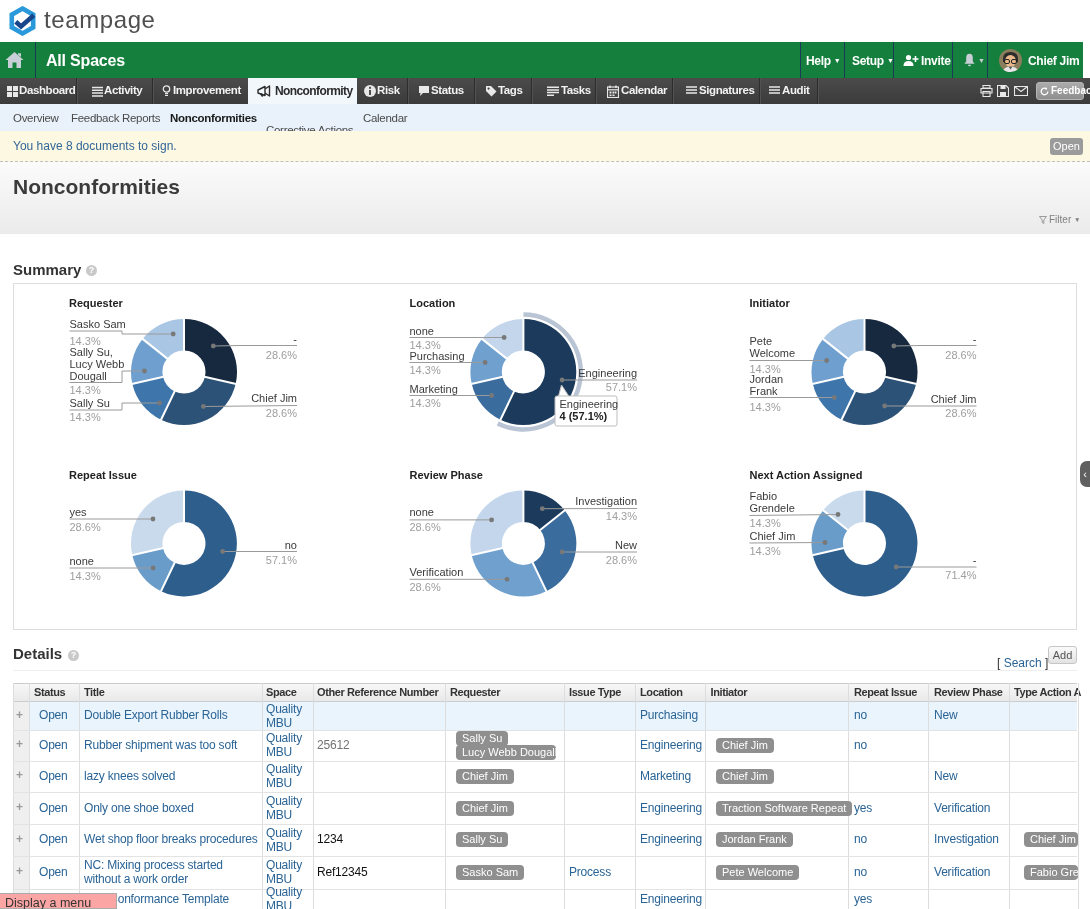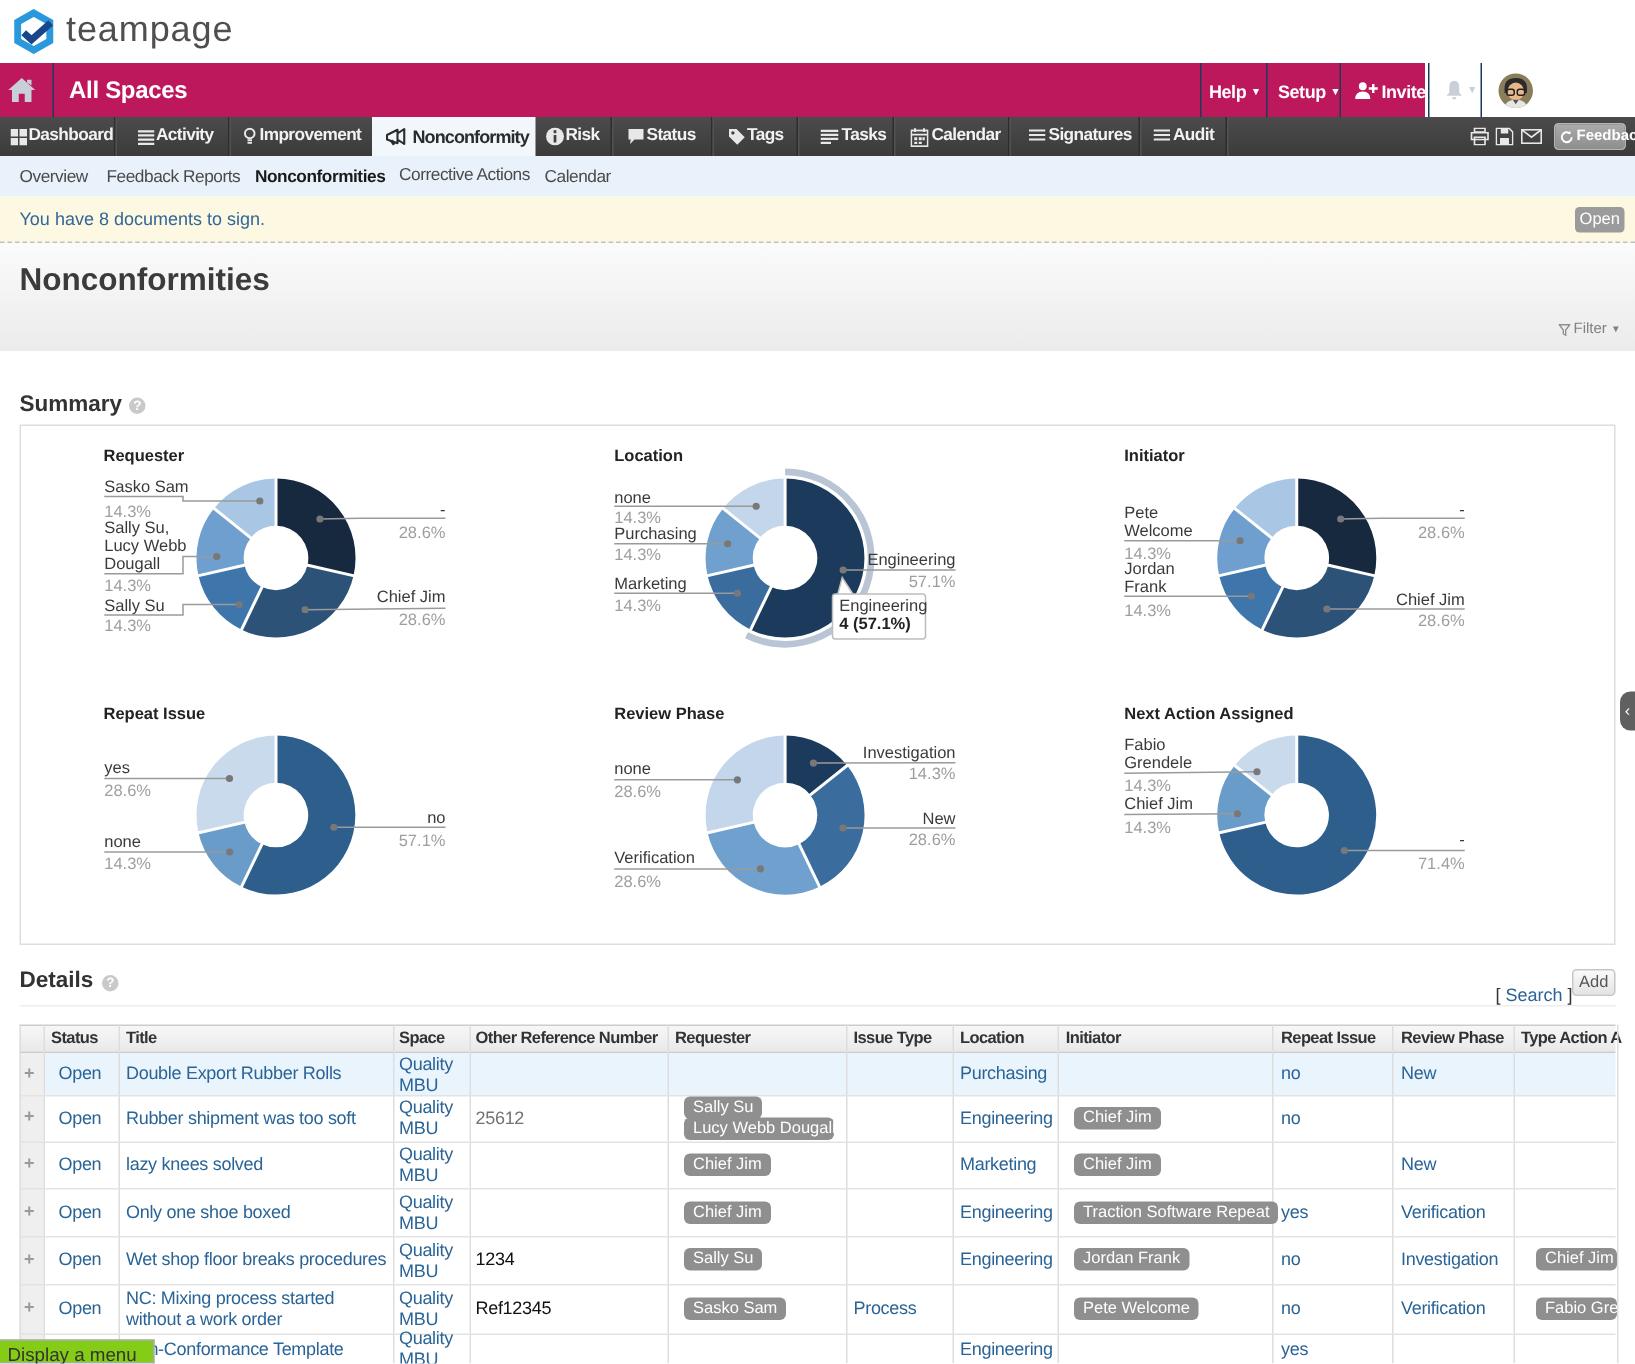--- a/index.html
+++ b/index.html
@@ -12,21 +12,21 @@
 </style></head><body>
 
 <div class="abs" style="left:0;top:0;width:1090px;height:42px;background:#fff">
 <svg class="abs" style="left:9px;top:6px" width="27" height="30" viewBox="0 0 27 30">
 <path d="M13.5 2.6 L24.2 8.7 L24.2 21.3 L13.5 27.4 L2.8 21.3 L2.8 8.7 Z" fill="none" stroke="#2A99DB" stroke-width="4.6"></path>
 <path d="M6.8 15.8 L12 20.5 L24.8 9.2" fill="none" stroke="#17468A" stroke-width="4.6"></path>
 </svg>
 <div class="abs" style="left:44px;top:6px;font-size:24px;color:#4F4F4F;letter-spacing:.6px">teampage</div>
 </div>
 
-<div class="abs" style="left:0;top:42px;width:950px;height:36px;background:#be185d">
+<div class="abs" style="left:0;top:42px;width:1083px;height:36px;background:#15803d">
 <div class="abs" style="left:35px;top:0;width:1px;height:36px;background:#1A3A5A"></div>
 <svg class="abs" style="left:5px;top:9px" width="19" height="18" viewBox="0 0 19 18">
 <path d="M9.5 1 L18.5 9 L16 9 L16 17 L11.5 17 L11.5 11.5 L7.5 11.5 L7.5 17 L3 17 L3 9 L0.5 9 Z" fill="#C9CFD6"></path>
 <path d="M13 2.2 L16 2.2 L16 6 L13 4 Z" fill="#C9CFD6"></path>
 </svg>
 <div class="abs" style="left:46px;top:10px;font-size:16px;letter-spacing:-0.2px;font-weight:bold;color:#fff">All Spaces</div>
 <div class="abs" style="left:800px;top:0;width:1px;height:36px;background:#1A3A5A"></div>
 <div class="abs" style="left:844px;top:0;width:1px;height:36px;background:#1A3A5A"></div>
 <div class="abs" style="left:893px;top:0;width:1px;height:36px;background:#1A3A5A"></div>
 <div class="abs" style="left:952px;top:0;width:1px;height:36px;background:#1A3A5A"></div>
@@ -154,21 +154,21 @@
         <path d="M6.9 0.2 L7 2.4 L4.9 2.2 Z" fill="#fff"></path>
       </svg>
       <div class="abs" style="left:14px;top:2px;font-size:10px;font-weight:bold;color:#fff">Feedback</div>
     </div>
 </div>
 
 <div class="abs" style="left:0;top:104px;width:1090px;height:27px;background:#E9F2FB">
 <div class="abs" style="left:13px;top:8px;font-size:11.5px;letter-spacing:-0.3px;color:#4A4A4A">Overview</div>
 <div class="abs" style="left:71px;top:8px;font-size:11.5px;letter-spacing:-0.3px;color:#4A4A4A">Feedback Reports</div>
 <div class="abs" style="left:170px;top:8px;font-size:11.5px;letter-spacing:-0.3px;font-weight:bold;color:#1A1A1A">Nonconformities</div>
-<div class="abs" style="left:266px;top:7px;font-size:11.5px;letter-spacing:-0.3px;color:#4A4A4A">Corrective Actions</div>
+<div class="abs" style="left:266px;top:20px;font-size:11.5px;letter-spacing:-0.3px;color:#4A4A4A">Corrective Actions</div>
 <div class="abs" style="left:363px;top:8px;font-size:11.5px;letter-spacing:-0.3px;color:#4A4A4A">Calendar</div>
 </div>
 
 <div class="abs" style="left:0;top:131px;width:1090px;height:31px;background:#FCF8E1;border-bottom:1px dashed #BFBFBF">
 <div class="abs" style="left:13px;top:8px;font-size:12px;color:#336699">You have 8 documents to sign.</div>
 <div class="abs" style="left:1050px;top:7px;width:33px;height:17px;background:#9B9B9B;border-radius:3px;color:#fff;font-size:11px;text-align:center;line-height:17px">Open</div>
 </div>
 
 <div class="abs" style="left:0;top:162px;width:1090px;height:72px;background:linear-gradient(#FBFBFB,#EBEBEB)">
 <div class="abs" style="left:13px;top:13px;font-size:21px;font-weight:bold;color:#3B3B3B">Nonconformities</div>
@@ -438,15 +438,15 @@
 <div class="cell lnk" style="left:854px;top:864.75px">no</div>
 <div class="cell lnk" style="left:934px;top:864.75px">Verification</div>
 <div class="badge" style="left:1024px;top:864.75px;max-width:54px;overflow:hidden">Fabio Gren</div>
 <div class="cell" style="left:16px;top:891.0px;color:#9A9A9A;font-weight:bold">+</div>
 <div class="cell lnk" style="left:39px;top:891.5px">Open</div>
 <div class="cell lnk" style="left:84px;top:891.5px">Non-Conformance Template</div>
 <div class="cell lnk" style="left:266px;top:885.0px">Quality<br>MBU</div>
 <div class="cell lnk" style="left:640px;top:891.5px">Engineering</div>
 <div class="cell lnk" style="left:854px;top:891.5px">yes</div>
 
-<div class="abs" style="left:0;top:893px;width:103px;height:16px;background:#84cc16;border:1px solid #ABABAB;border-left:none">
+<div class="abs" style="left:0;top:893px;width:117px;height:16px;background:#fca5a5;border:1px solid #ABABAB;border-left:none">
 <div class="abs" style="left:5px;top:2px;font-size:12.5px;color:#333;white-space:nowrap">Display a menu</div>
 </div>
 
 </body></html>

